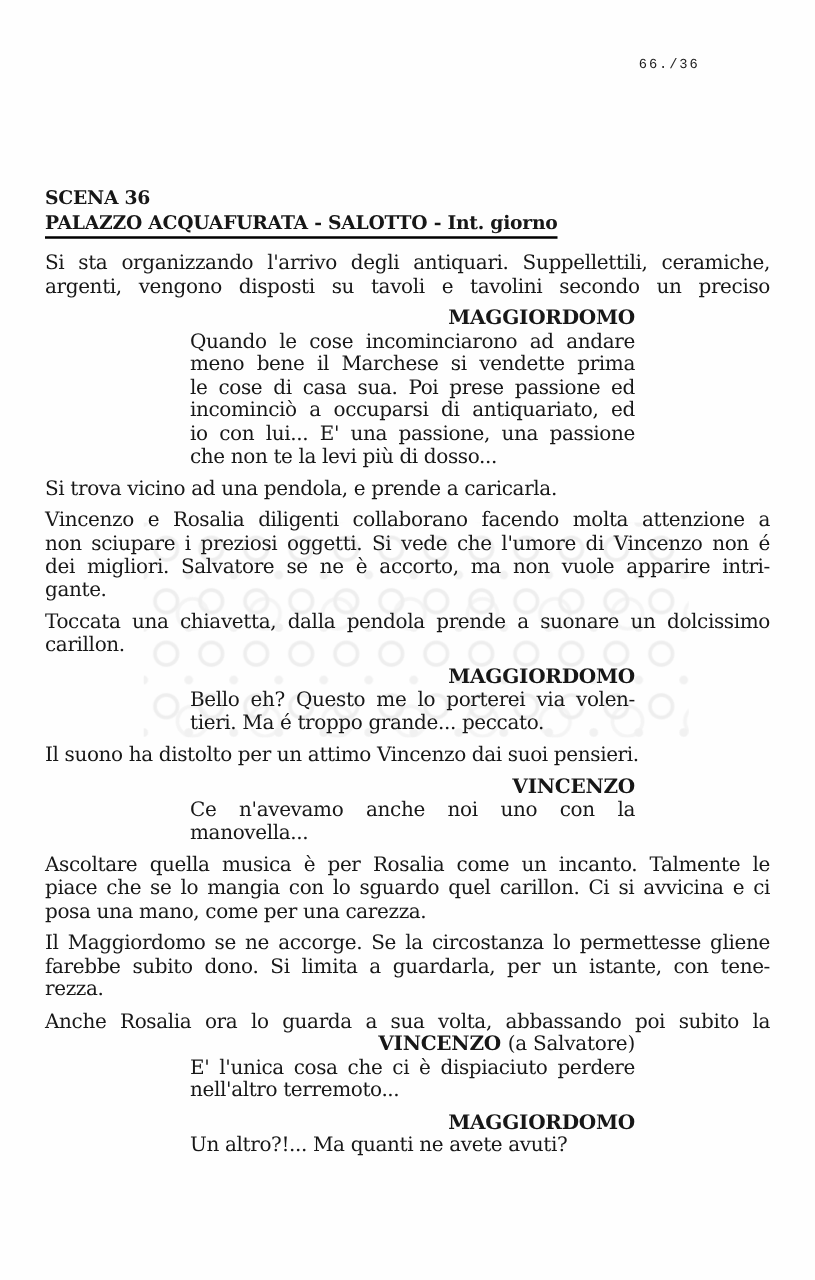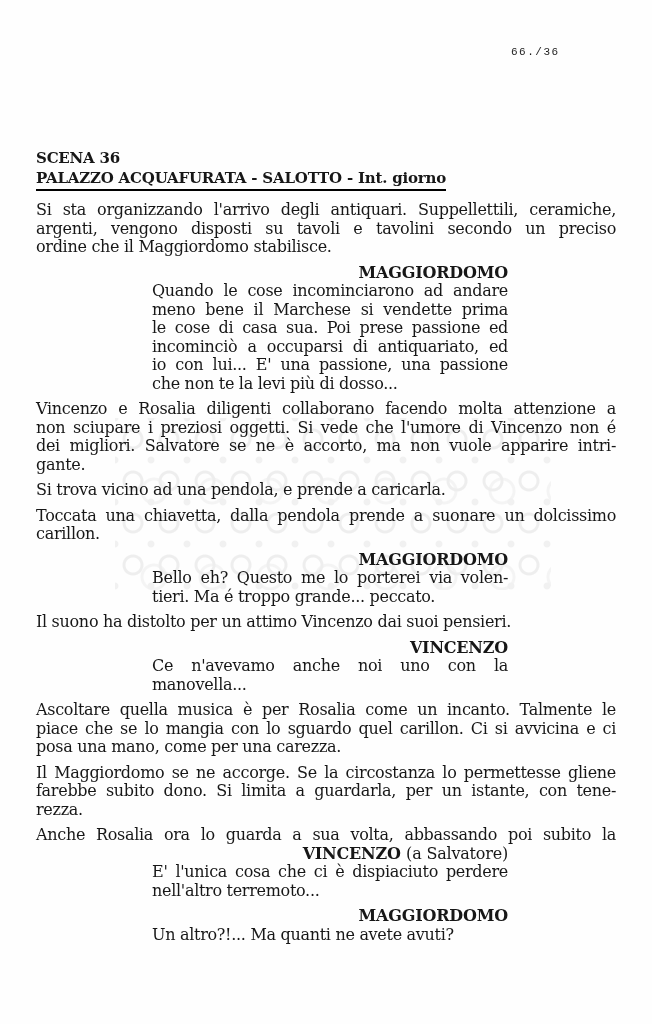--- a/index.html
+++ b/index.html
@@ -56,42 +56,41 @@
   <div class="col">
 
     <div>
       <div class="hl">SCENA 36</div>
       <div class="hl"><span class="uspan">PALAZZO ACQUAFURATA - SALOTTO - Int. giorno</span></div>
     </div>
 
     <div class="action first">
       <div class="jl">Si sta organizzando l'arrivo degli antiquari. Suppellettili, ceramiche,</div>
       <div class="jl">argenti, vengono disposti su tavoli e tavolini secondo un preciso</div>
-      <div class="ll">ordine che il Maggiordomo stabilisce.</div>
     </div>
 
     <div class="cue">MAGGIORDOMO</div>
     <div class="dialogue">
       <div class="jl">Quando le cose incominciarono ad andare</div>
       <div class="jl">meno bene il Marchese si vendette prima</div>
       <div class="jl">le cose di casa sua. Poi prese passione ed</div>
       <div class="jl">incominciò a occuparsi di antiquariato, ed</div>
       <div class="jl">io con lui... E' una passione, una passione</div>
       <div class="ll">che non te la levi più di dosso...</div>
     </div>
 
     <div class="action">
+      <div class="ll">Si trova vicino ad una pendola, e prende a caricarla.</div>
+    </div>
+
+    <div class="action">
       <div class="jl">Vincenzo e Rosalia diligenti collaborano facendo molta attenzione a</div>
       <div class="jl">non sciupare i preziosi oggetti. Si vede che l'umore di Vincenzo non é</div>
       <div class="jl">dei migliori. Salvatore se ne è accorto, ma non vuole apparire intri-</div>
       <div class="ll">gante.</div>
-    </div>
-
-    <div class="action">
-      <div class="ll">Si trova vicino ad una pendola, e prende a caricarla.</div>
     </div>
 
     <div class="action">
       <div class="jl">Toccata una chiavetta, dalla pendola prende a suonare un dolcissimo</div>
       <div class="ll">carillon.</div>
     </div>
 
     <div class="cue">MAGGIORDOMO</div>
     <div class="dialogue">
       <div class="jl">Bello eh? Questo me lo porterei via volen-</div>

